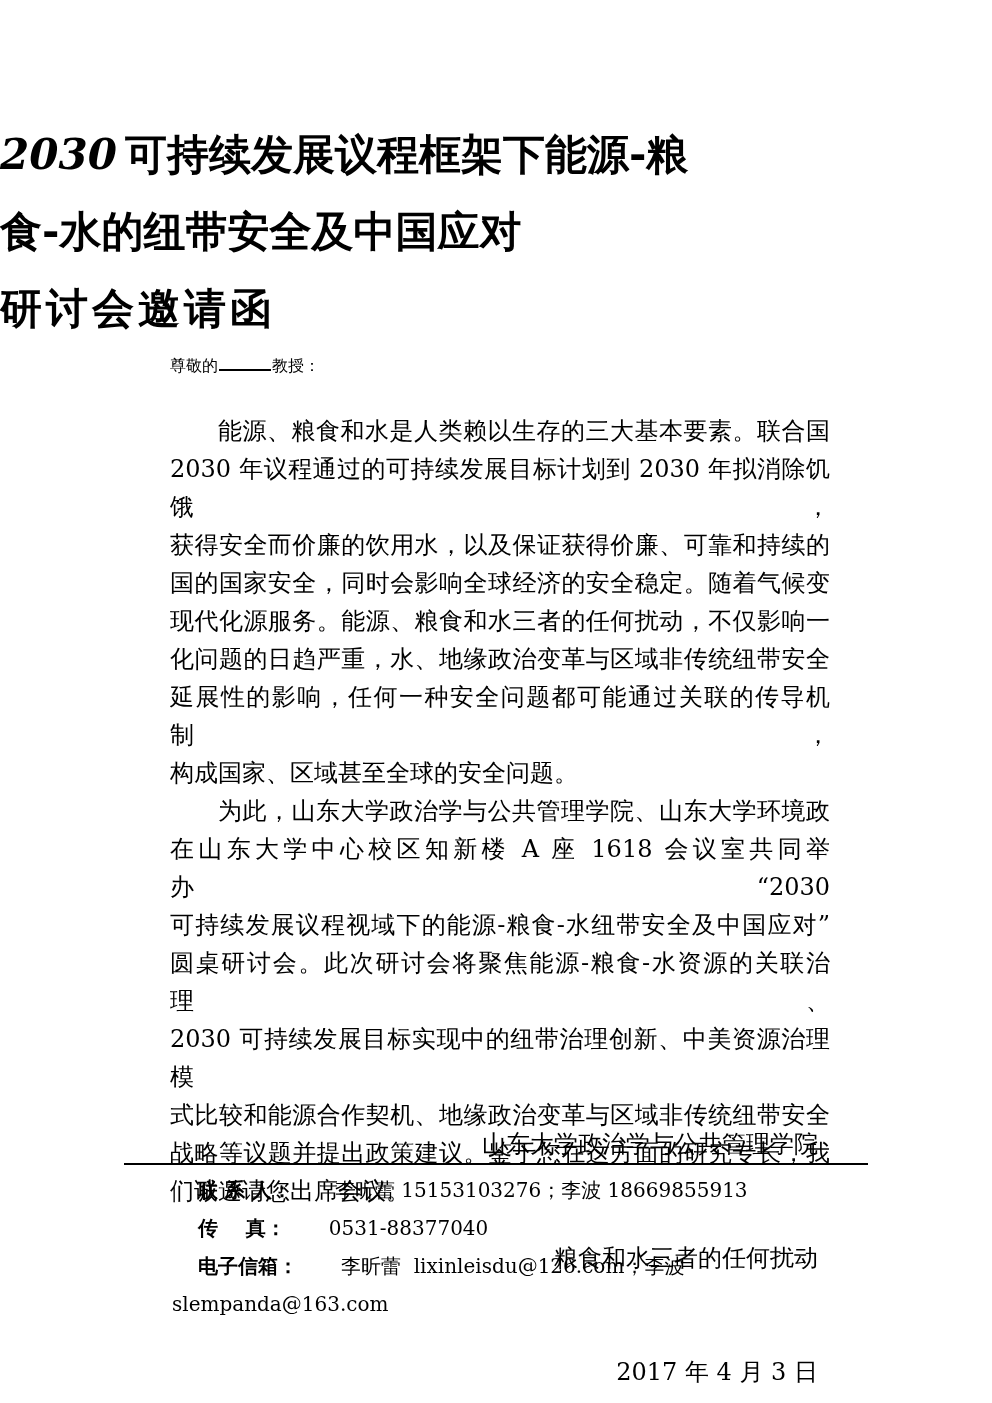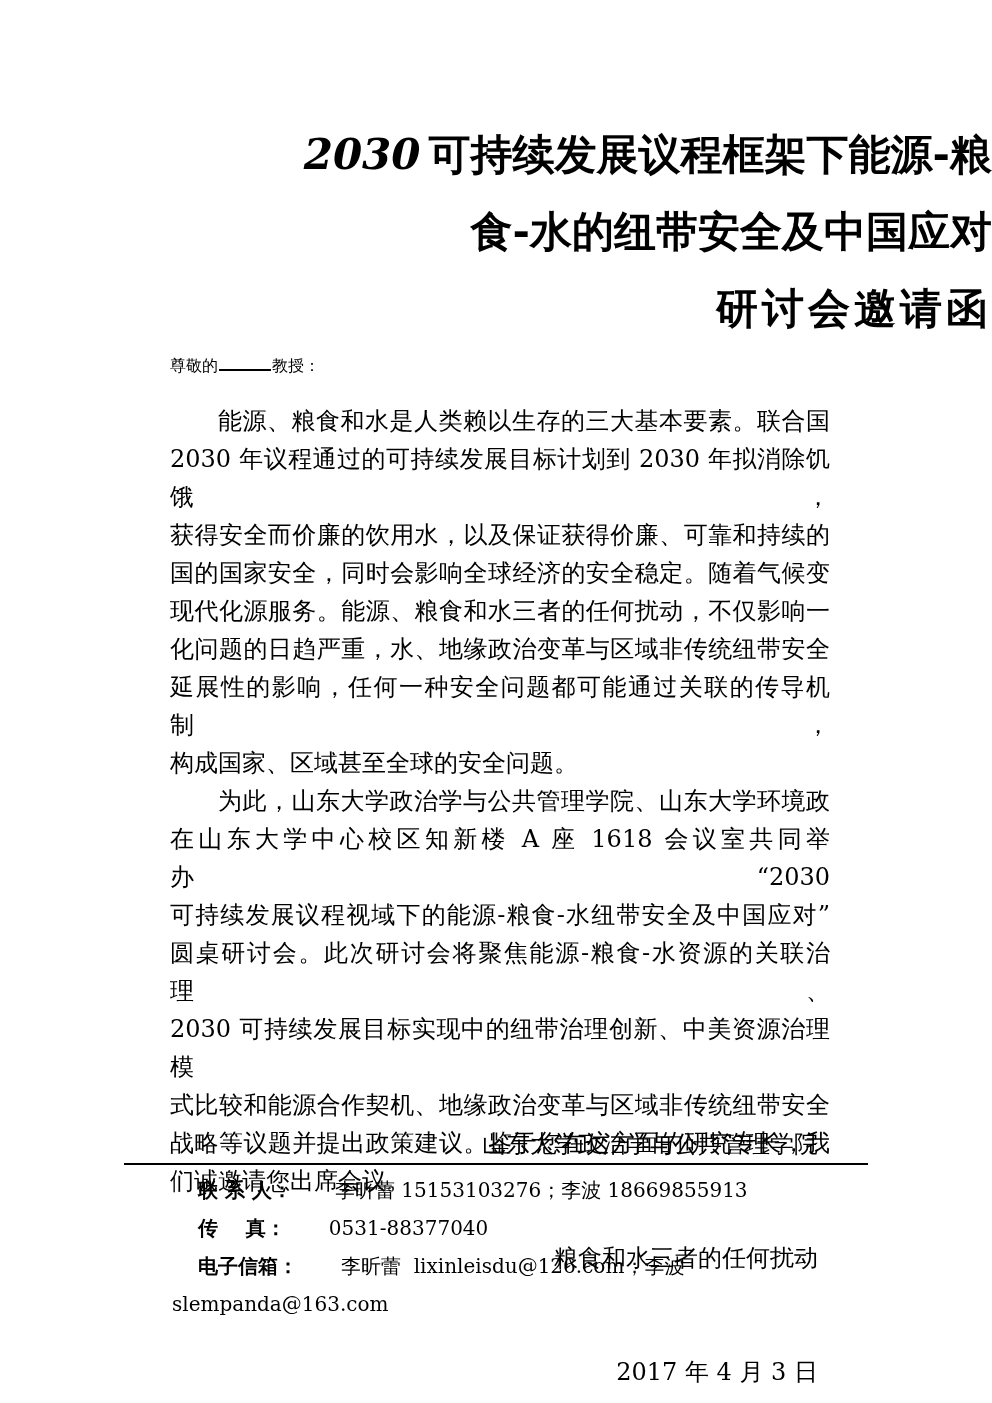--- a/index.html
+++ b/index.html
@@ -13,21 +13,21 @@
     font-family: "DejaVu Serif", "Liberation Serif", serif;
     overflow: hidden;
   }
   
   .title {
     position: absolute;
     top: 116px;
     left: 0;
     width: 100%;
     margin: 0;
-    text-align: right;
+    text-align: left;
     font-weight: bold;
     font-size: 42px;
     color: #000;
   }
   .title-line { height: 77px; line-height: 77px; white-space: nowrap; }
   .title-line .tnum { font-style: italic; margin-right: 8px; }
   .title-line.spaced { letter-spacing: 4px; }
   
   .greeting {
     position: absolute;
@@ -40,21 +40,21 @@
   .blank-underline {
     display: inline-block;
     width: 52px;
     height: 0.85em;
     border-bottom: 2px solid #000;
     margin: 0 1px;
   }
   
   .letter-body {
     position: absolute;
-    top: 402px;
+    top: 412px;
     left: 170px;
     width: 660px;
     font-size: 24px;
     line-height: 38px;
   }
   .line { text-align: justify; text-align-last: justify; overflow: hidden; white-space: pre-wrap; }
   .line.first { text-indent: 2em; }
   .line.last { text-align-last: left; }
   
   .signature {

